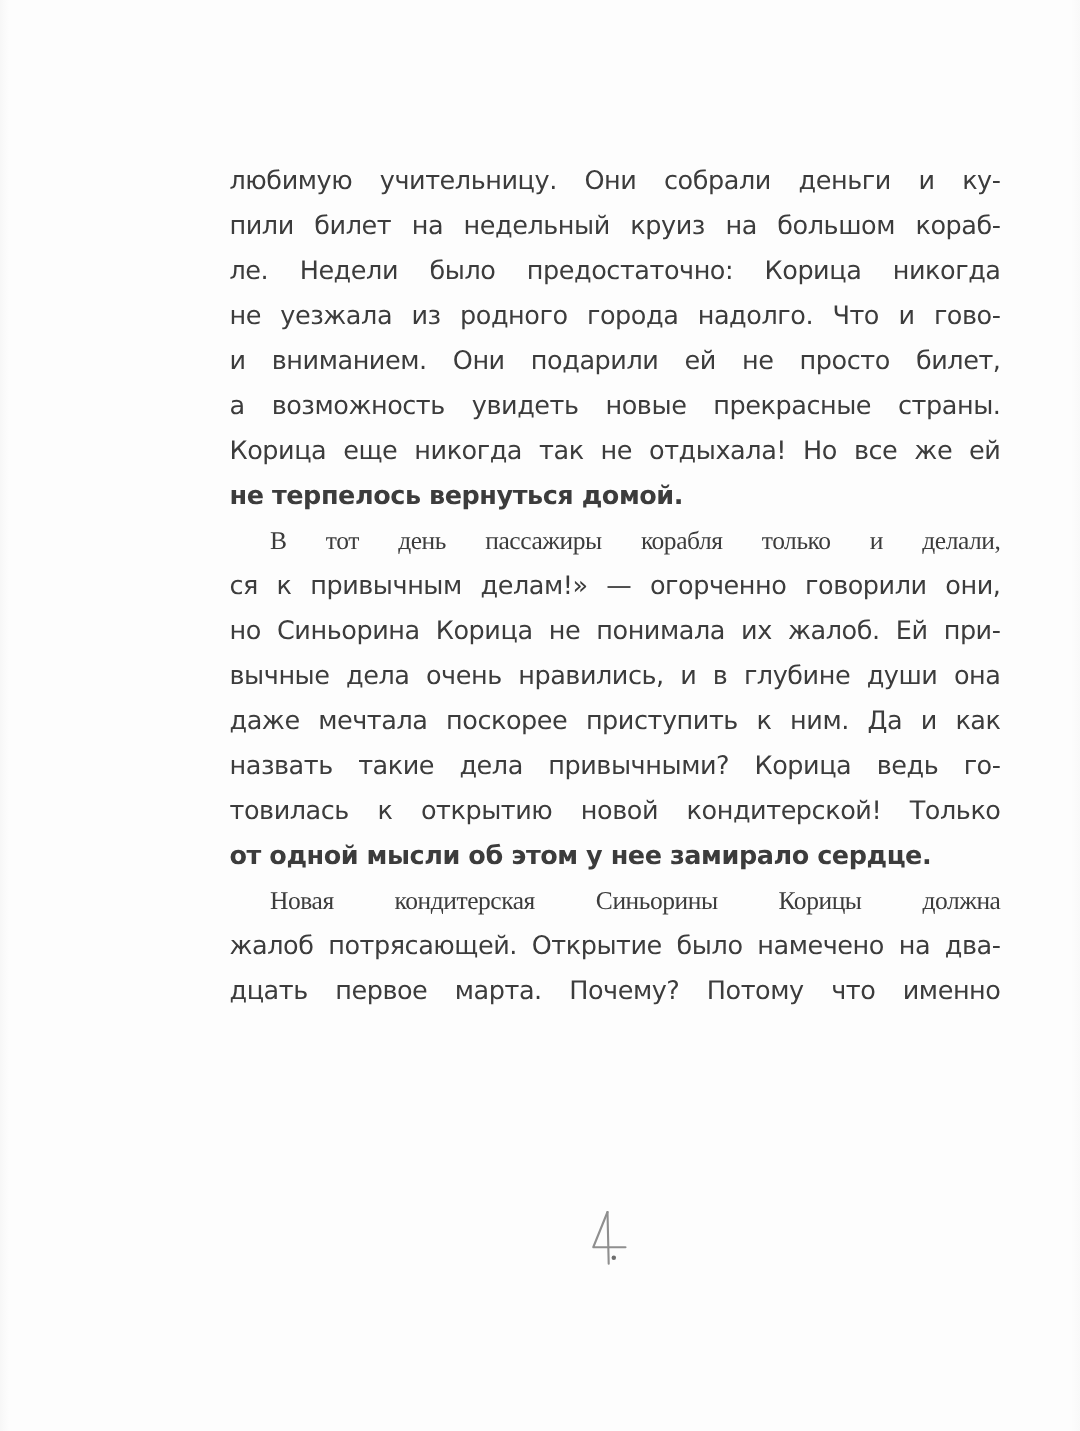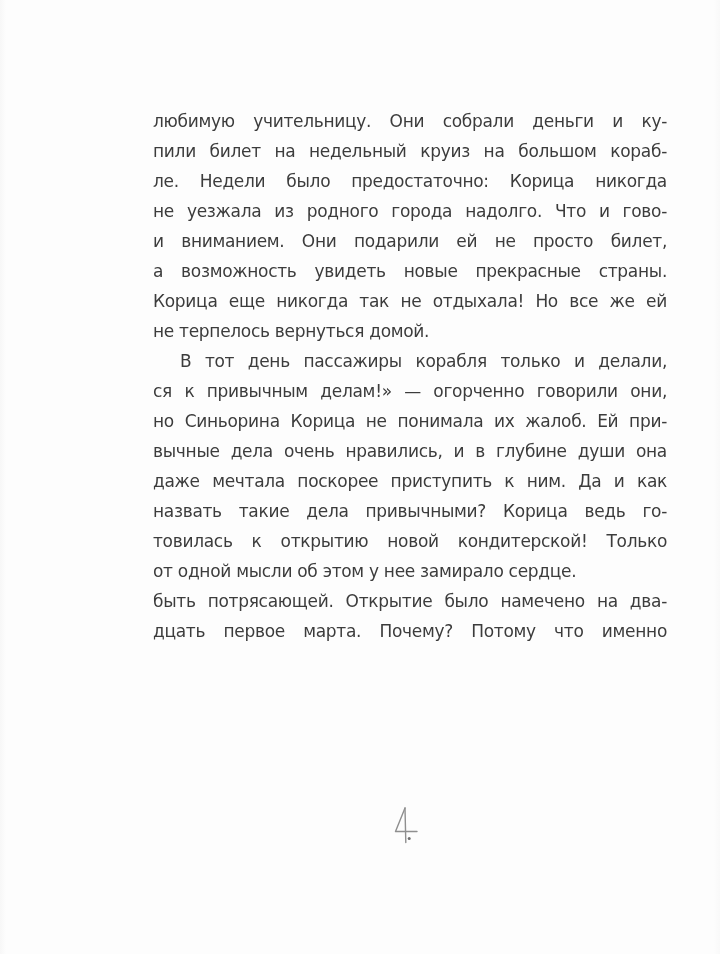--- a/index.html
+++ b/index.html
@@ -31,23 +31,25 @@
   }
   .line {
     text-align: justify;
     text-align-last: justify;
     white-space: normal;
     height: 30px;
     overflow: visible;
   }
   .line.last {
     text-align-last: left;
+    font-weight: bold;
   }
   .line.indent {
     text-indent: 27px;
+    font-family: Liberation Serif, serif;
   }
   .page-number {
     position: absolute;
     left: 392px;
     top: 806px;
     width: 30px;
     height: 42px;
   }
   .page-number svg {
     display: block;
@@ -78,21 +80,22 @@
       <div class="line">Корица еще никогда так не отдыхала! Но все же ей</div>
       <div class="line last">не терпелось вернуться домой.</div>
       <div class="line indent">В тот день пассажиры корабля только и делали,</div>
       <div class="line">ся к привычным делам!» — огорченно говорили они,</div>
       <div class="line">но Синьорина Корица не понимала их жалоб. Ей при-</div>
       <div class="line">вычные дела очень нравились, и в глубине души она</div>
       <div class="line">даже мечтала поскорее приступить к ним. Да и как</div>
       <div class="line">назвать такие дела привычными? Корица ведь го-</div>
       <div class="line">товилась к открытию новой кондитерской! Только</div>
       <div class="line last">от одной мысли об этом у нее замирало сердце.</div>
-      <div class="line">быть потрясающей. Открытие было намечено на два-</div>
+      <div class="line indent">Новая кондитерская Синьорины Корицы должна</div>
+      <div class="line">жалоб потрясающей. Открытие было намечено на два-</div>
       <div class="line">дцать первое марта. Почему? Потому что именно</div>
     </div>
 
   <div class="page-number" aria-label="4">
     <span class="sr-only">4</span>
     <svg viewBox="0 0 30 42" aria-hidden="true">
       <path d="M13 2 L3.5 25.5 L25 25.5" fill="none" stroke="#8f8f8f" stroke-width="1.4" stroke-linecap="round" stroke-linejoin="round"></path>
       <path d="M13 2 L13.8 36.5" fill="none" stroke="#8f8f8f" stroke-width="1.4" stroke-linecap="round"></path>
       <circle cx="17.2" cy="32.5" r="1.5" fill="#6e6e6e"></circle>
     </svg>

